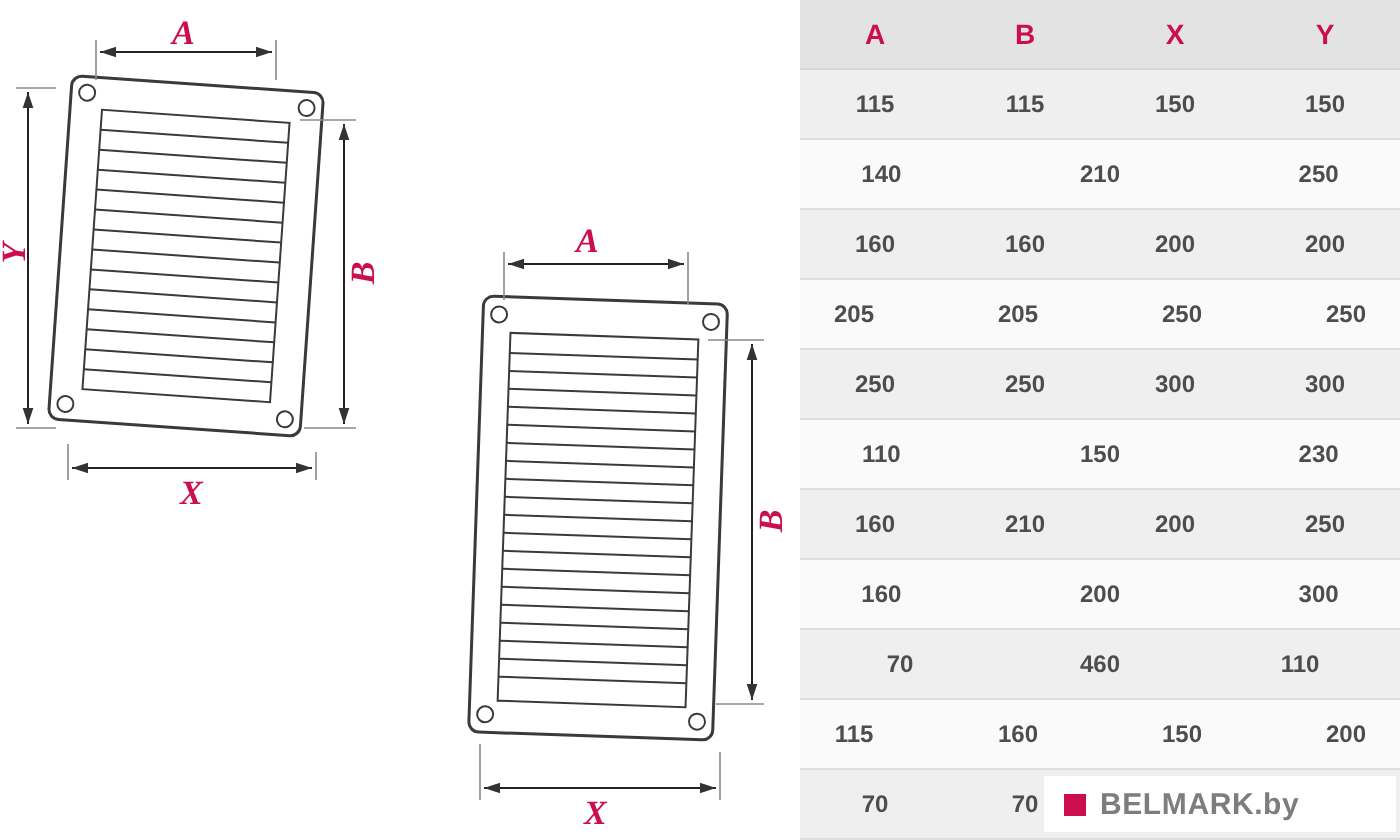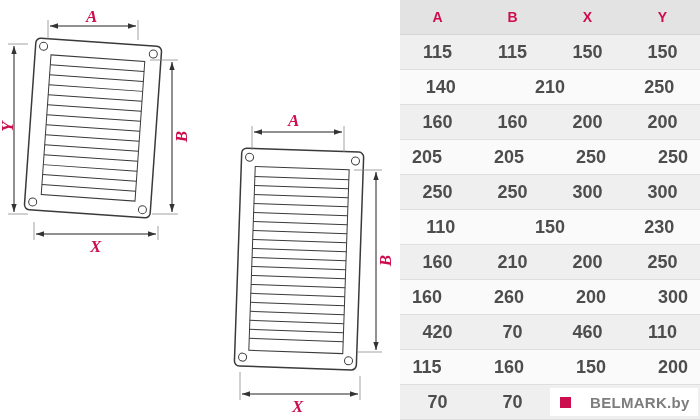--- a/index.html
+++ b/index.html
@@ -18,30 +18,30 @@
     font-style:italic; font-weight:bold;
     font-size:17px; color:#cc0e4e; line-height:1;
   }
   .rot { transform:rotate(-90deg); }
   
   .dim-table { position:absolute; left:400px; top:0; width:300px; height:420px; }
   .thead, .trow { display:flex; height:35px; }
   .thead { background:#e3e3e3; border-bottom:1px solid #d6d6d6; }
   .tcell {
     flex:1; display:flex; align-items:center; justify-content:center;
-    font-size:18px; font-weight:bold; color:#4d4d4d;
+    font-size:12px; font-weight:bold; color:#4d4d4d;
   }
   .thead .tcell { color:#cc0e4e; font-size:14px; }
   .trow { border-bottom:1px solid #dedede; }
   .trow.odd  { background:#efefef; }
   .trow.even { background:#fafafa;gap:28px; }
   
   .logo {
-    position:absolute; right:2px; bottom:4px; width:148px; height:28px;
-    background:#ffffff; display:flex; align-items:center; gap:19px; padding-left:10px;
+    position:absolute; right:2px; bottom:4px; width:176px; height:28px;
+    background:#ffffff; display:flex; align-items:center; gap:7px; padding-left:10px;
   }
   .logo-square { width:11px; height:11px; background:#cc0e4e; display:inline-block; }
   .logo-text { font-size:15px; font-weight:bold; color:#7d7d7d; letter-spacing:.3px; }
 </style>
 </head>
 <body>
 
 <div class="page">
 
   <div class="diagram">
@@ -146,26 +146,24 @@
           <div class="tcell">230</div>
         </div>
         <div class="trow odd">
           <div class="tcell">160</div>
           <div class="tcell">210</div>
           <div class="tcell">200</div>
           <div class="tcell">250</div>
         </div>
         <div class="trow even">
           <div class="tcell">160</div>
-          <div class="tcell">260</div>
           <div class="tcell">200</div>
           <div class="tcell">300</div>
         </div>
         <div class="trow odd">
-          <div class="tcell">420</div>
           <div class="tcell">70</div>
           <div class="tcell">460</div>
           <div class="tcell">110</div>
         </div>
         <div class="trow even">
           <div class="tcell">115</div>
           <div class="tcell">160</div>
           <div class="tcell">150</div>
           <div class="tcell">200</div>
         </div>

